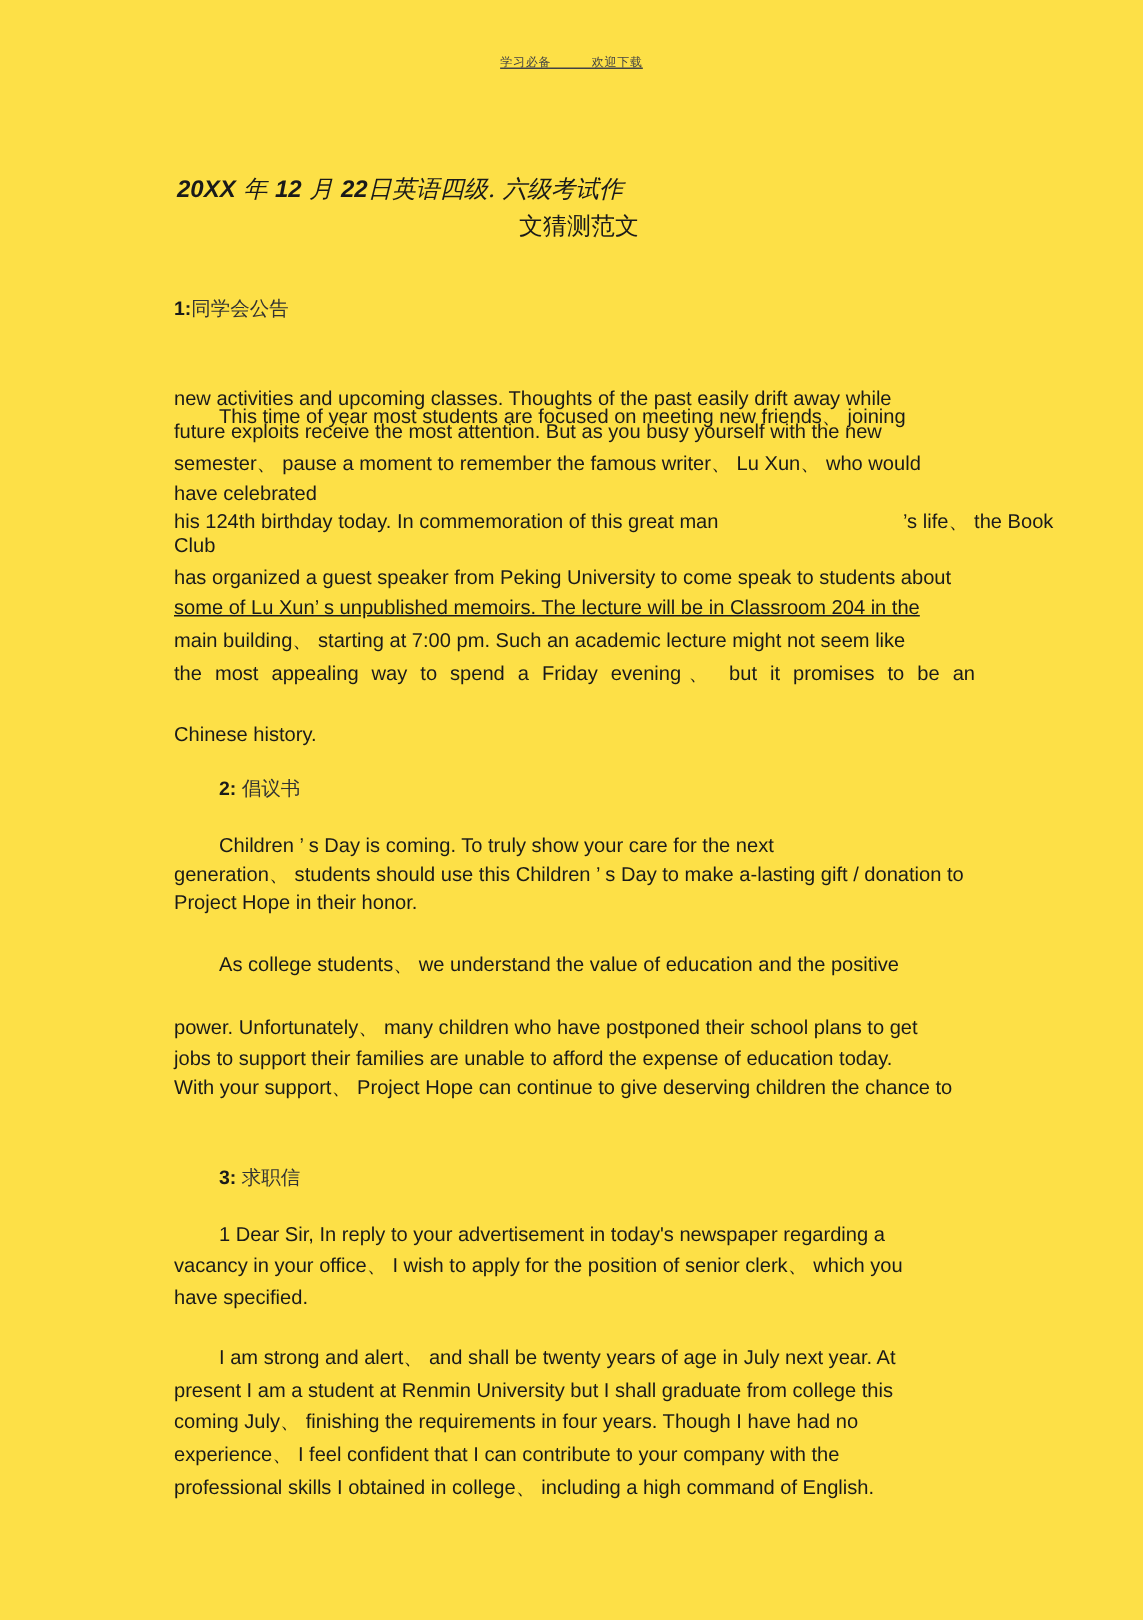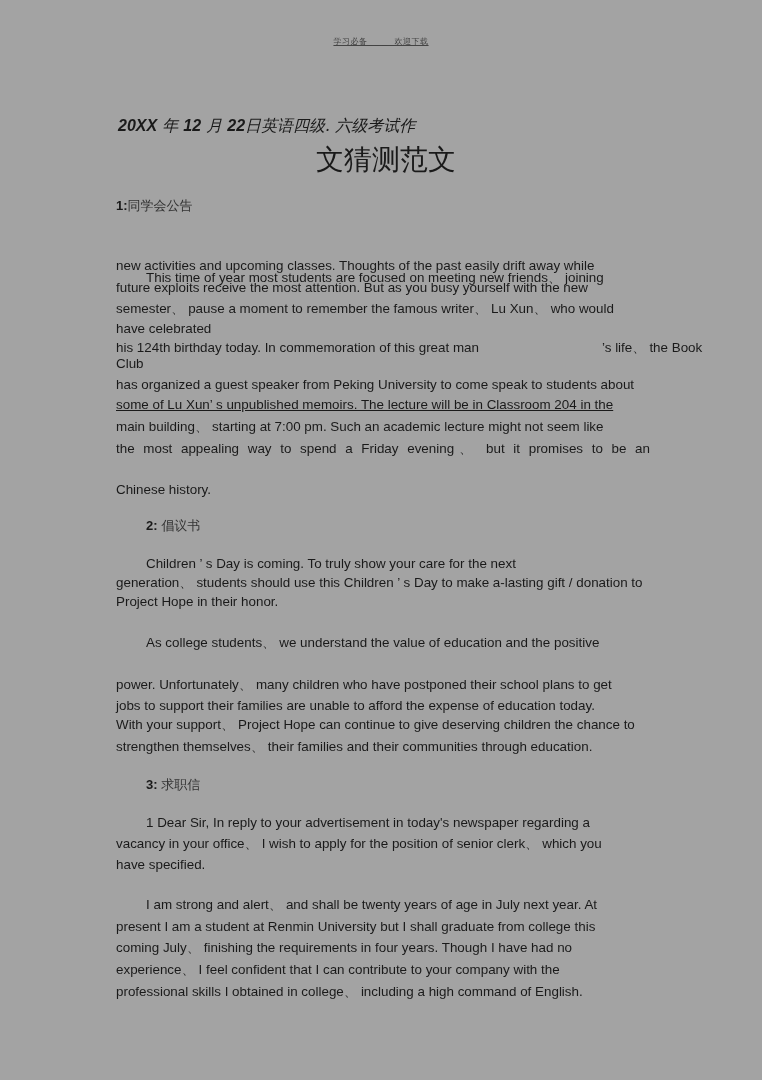--- a/index.html
+++ b/index.html
@@ -1,26 +1,26 @@
 <!DOCTYPE html>
 <html><head>
   <meta charset="utf-8">
   <style>
     html, body { margin: 0; padding: 0; background: #ffffff; }
     body { width: 762px; height: 1080px; position: relative; overflow: hidden;
       font-family: "Liberation Sans", "DejaVu Sans", sans-serif; color: #1a1a1a; }
-    .page { position: absolute; left: 0; top: 0; width: 762px; height: 1080px; background: #a3a3a3; }
+    .page { position: absolute; left: 0; top: 0; width: 762px; height: 1080px; background: #fde047; }
     .hdr { position: absolute; top: 36px; left: 0; width: 762px; text-align: center;
       font-family: "DejaVu Serif", serif; font-size: 8px; color: #444; letter-spacing: 0.5px;
       text-decoration: underline; }
     .title1 { position: absolute; top: 116px; left: 118px; font-size: 16px; white-space: nowrap;
       font-family: "DejaVu Serif", serif; color: #1a1a1a; font-style: italic; }
     .title1 b { font-family: "Liberation Sans", sans-serif; font-weight: bold; }
     .title2 { position: absolute; top: 141px; left: 0; width: 762px; text-align: center;
-      font-family: "DejaVu Serif", serif; font-size: 28px; color: #1a1a1a; padding-left: 10px; box-sizing: border-box; }
+      font-family: "DejaVu Serif", serif; font-size: 16px; color: #1a1a1a; padding-left: 10px; box-sizing: border-box; }
     .sec { position: absolute; font-size: 13px; white-space: nowrap; }
     .sec b { font-weight: bold; }
     .sec .cn { font-family: "DejaVu Serif", serif; color: #333; font-size: 13px; }
     .ln { position: absolute; left: 116px; font-size: 13.4px; line-height: 16px; white-space: nowrap; color: #1a1a1a; }
     .ind { left: 146px; }
     .just { width: 534px; text-align: justify; text-align-last: justify; }
   </style>
 </head>
 <body>
 
@@ -60,21 +60,20 @@
   </div>
 
   <div class="ln ind" style="top:556px;">Children ’ s Day is coming. To truly show your care for the next</div>
   <div class="ln" style="top:575px;">generation、 students should use this Children ’ s Day to make a-lasting gift / donation to</div>
   <div class="ln" style="top:594px;">Project Hope in their honor.</div>
 
   <div class="ln ind" style="top:635px;">As college students、 we understand the value of education and the positive</div>
   <div class="ln" style="top:677px;">power. Unfortunately、 many children who have postponed their school plans to get</div>
   <div class="ln" style="top:698px;">jobs to support their families are unable to afford the expense of education today.</div>
   <div class="ln" style="top:717px;">With your support、 Project Hope can continue to give deserving children the chance to</div>
-  <div class="ln" style="top:739px;">strengthen themselves、 their families and their communities through education.</div>
 
   <div class="sec" style="top:776px; left:146px;">
     <b>3:</b> <span class="cn">求职信</span>
   </div>
 
   <div class="ln ind" style="top:815px;">1 Dear Sir, In reply to your advertisement in today's newspaper regarding a</div>
   <div class="ln" style="top:836px;">vacancy in your office、 I wish to apply for the position of senior clerk、 which you</div>
   <div class="ln" style="top:857px;">have specified.</div>
 
   <div class="ln ind" style="top:897px;">I am strong and alert、 and shall be twenty years of age in July next year. At</div>

